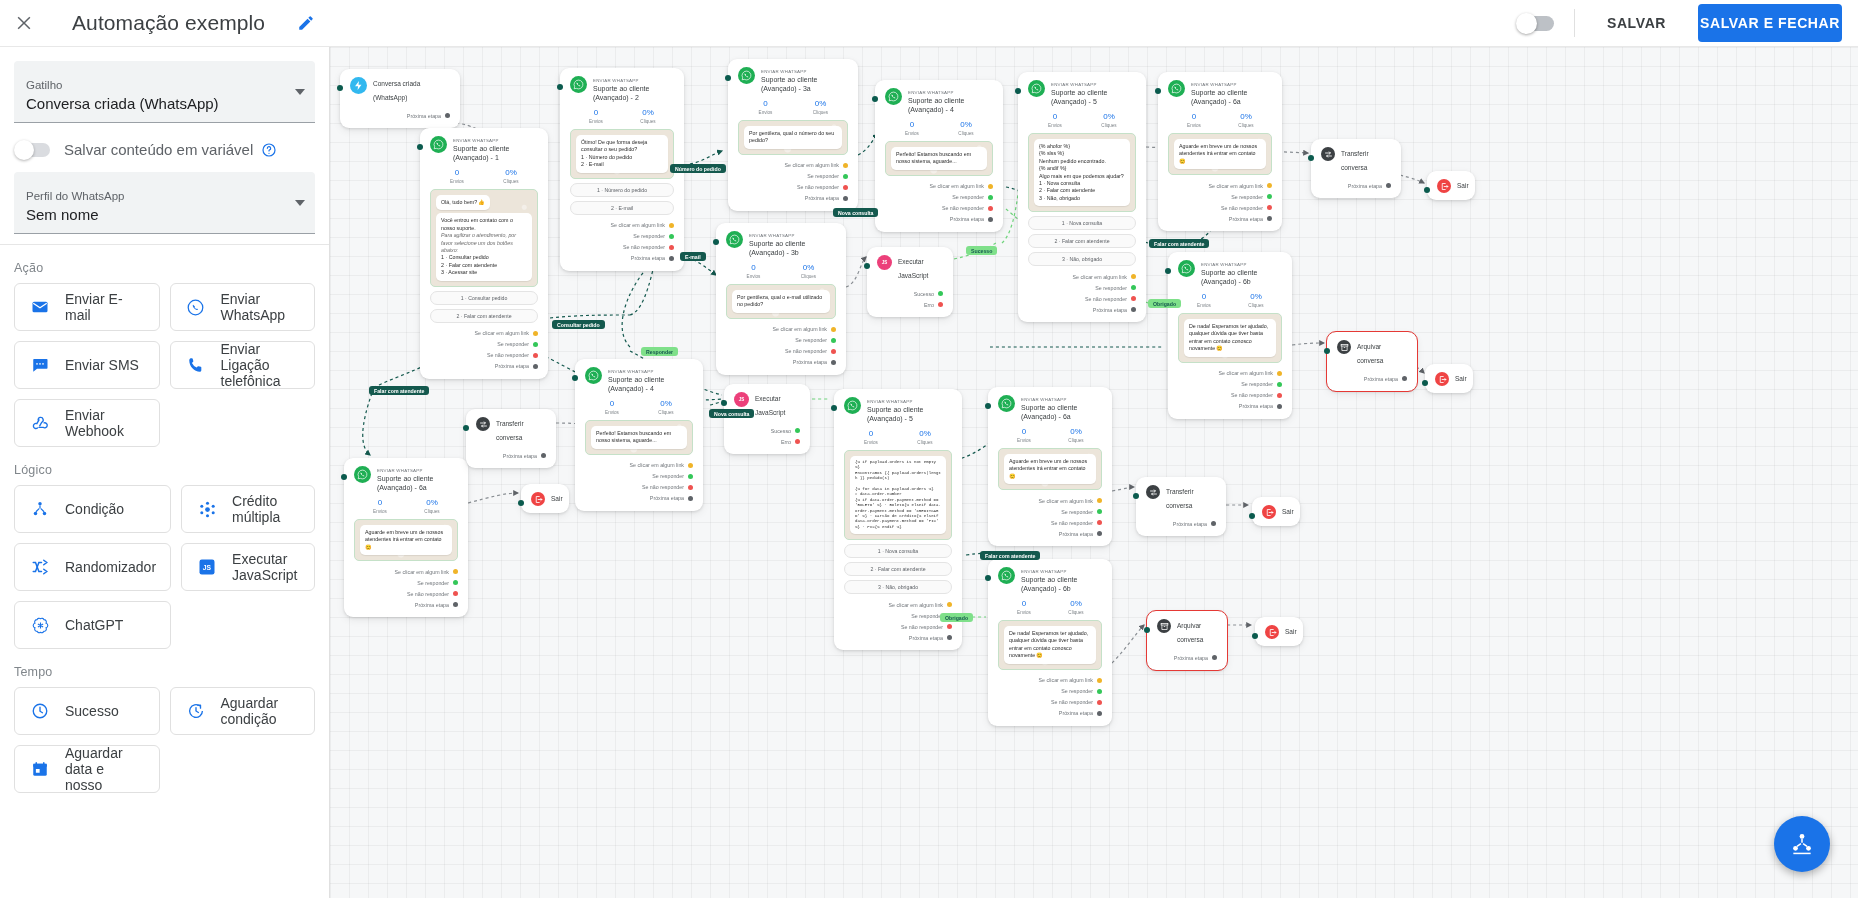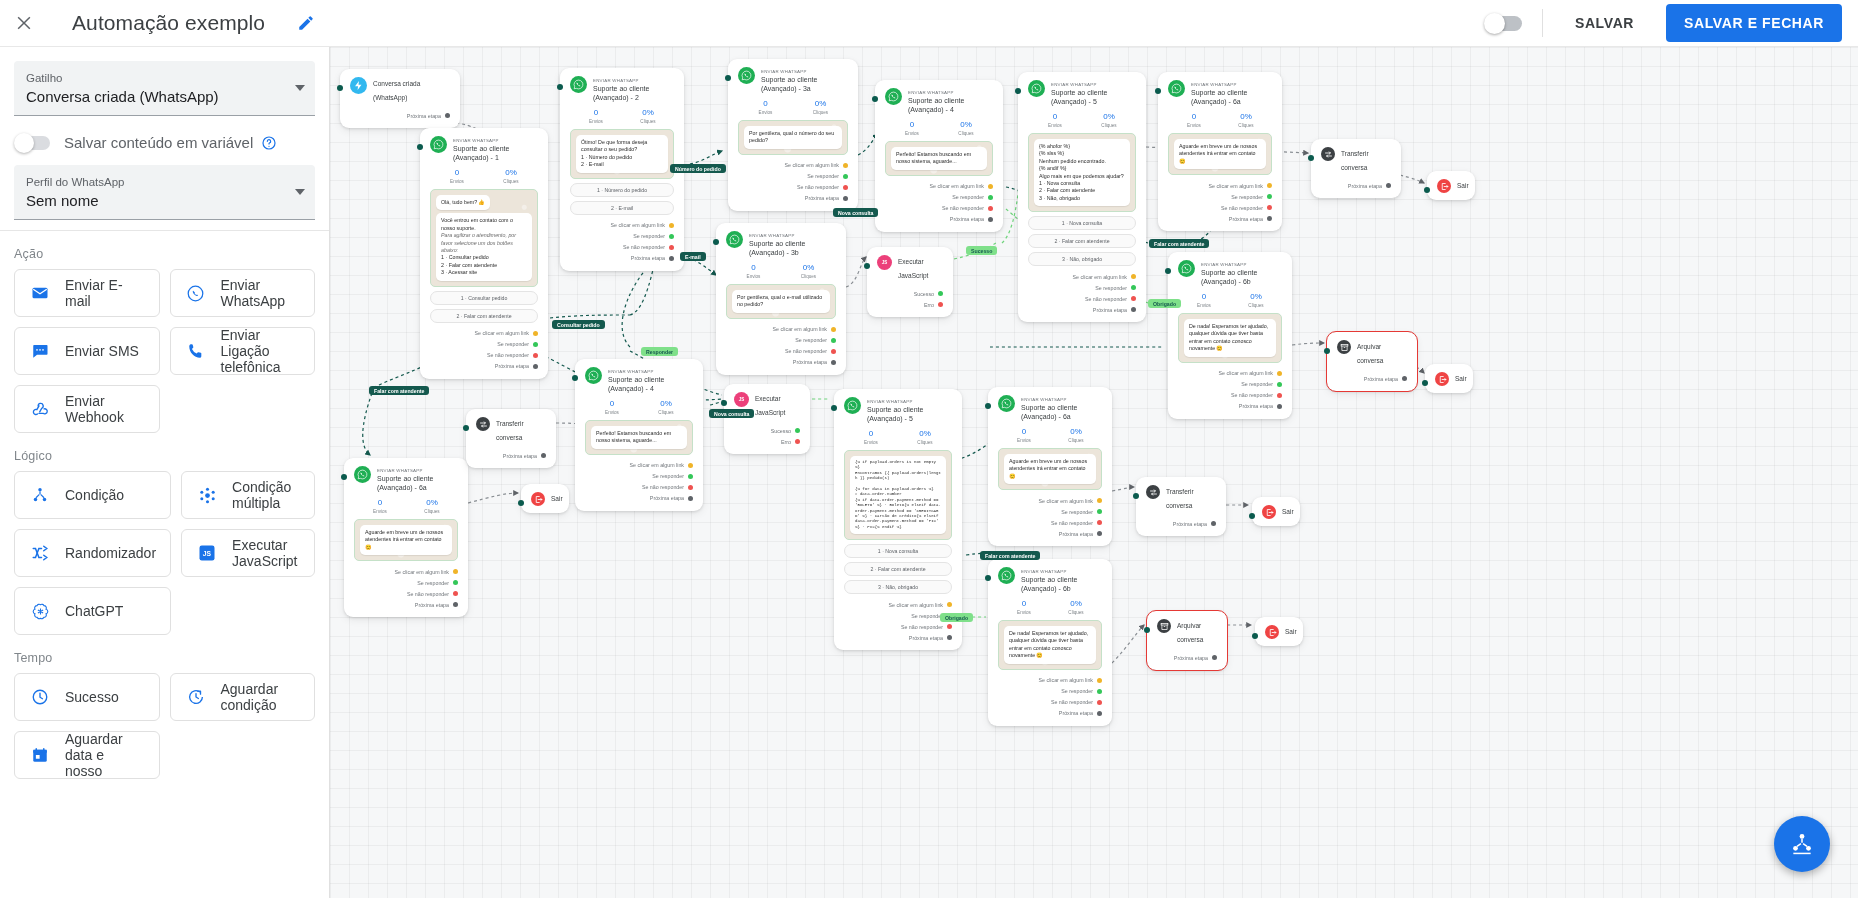--- a/index.html
+++ b/index.html
@@ -44,35 +44,35 @@
   }
   .tb-divider { width: 1px; height: 28px; background: #e0e0e0; margin-right: 22px; }
   .btn-text {
     font-size: 14px; font-weight: bold; color: #3c4043; letter-spacing: .6px;
     padding: 9px 10px; cursor: pointer; background: none; border: none;
     font-family: "Liberation Sans", sans-serif;
   }
   .btn-primary {
     background: #1a73e8; color: #fff; border: none; border-radius: 4px;
     font-size: 14px; font-weight: bold; letter-spacing: .6px;
-    padding: 11px 18px; margin-left: 22px; cursor: pointer;
+    padding: 11px 2px; margin-left: 22px; cursor: pointer;
     font-family: "Liberation Sans", sans-serif;
   }
 
   
   .sidebar {
     position: absolute; top: 47px; left: 0; width: 330px; height: 851px;
     background: #fff; border-right: 1px solid #e0e0e0;
     overflow: hidden; z-index: 30;
   }
   .sb-pad { padding: 14px 14px 0 14px; }
   .field {
     background: #f1f3f4; border-radius: 4px 4px 0 0;
     border-bottom: 1px solid #9aa0a6;
-    padding: 10px 12px 7px 12px; position: relative; cursor: pointer;
+    padding: 17px 12px 7px 12px; position: relative; cursor: pointer;
     margin-bottom: 6px;
   }
   .field .lbl { font-size: 11.5px; color: #5f6368; line-height: 15px; }
   .field .val { font-size: 15px; color: #202124; line-height: 22px; }
   .caret {
     position: absolute; right: 10px; top: 50%; transform: translateY(-50%);
     width: 0; height: 0; border-left: 5px solid transparent;
     border-right: 5px solid transparent; border-top: 6px solid #5f6368;
   }
   .switch-row { display: flex; align-items: center; padding: 12px 2px 14px 2px; }
@@ -340,21 +340,21 @@
               <svg width="19" height="19" viewBox="0 0 24 24" fill="#1a73e8">
                 <circle cx="12" cy="12" r="3"></circle>
                 <circle cx="12" cy="4.2" r="1.9"></circle>
                 <circle cx="12" cy="19.8" r="1.9"></circle>
                 <circle cx="4.8" cy="8" r="1.9"></circle>
                 <circle cx="19.2" cy="8" r="1.9"></circle>
                 <circle cx="4.8" cy="16" r="1.9"></circle>
                 <circle cx="19.2" cy="16" r="1.9"></circle>
               </svg>
             </span>
-            <span class="t-lbl">Condição múltipla</span>
+            <span class="t-lbl">Crédito múltipla</span>
           </div>
           <div class="tile">
             <span class="t-ico">
               <svg width="18" height="18" viewBox="0 0 24 24" fill="none" stroke="#1a73e8" stroke-width="2" stroke-linecap="round">
                 <path d="M3 6h3l4.5 12H14"></path>
                 <path d="M3 18h3L10.5 6H14"></path>
                 <path d="M17 3l4 3-4 3"></path>
                 <path d="M17 15l4 3-4 3"></path>
               </svg>
             </span>

